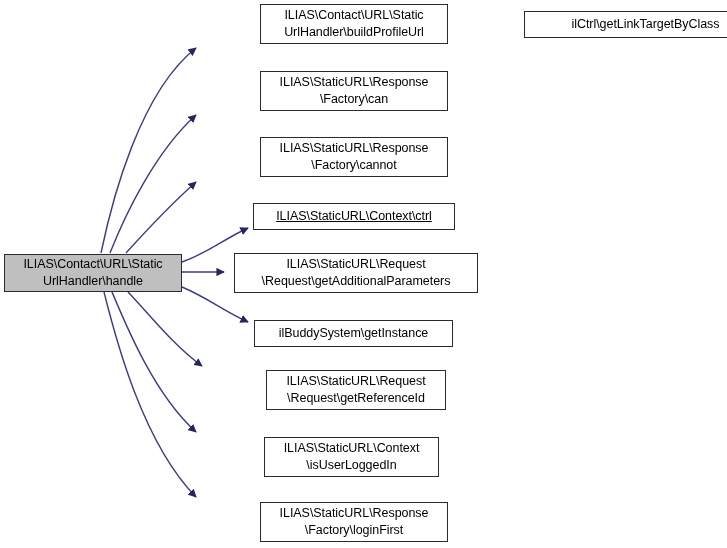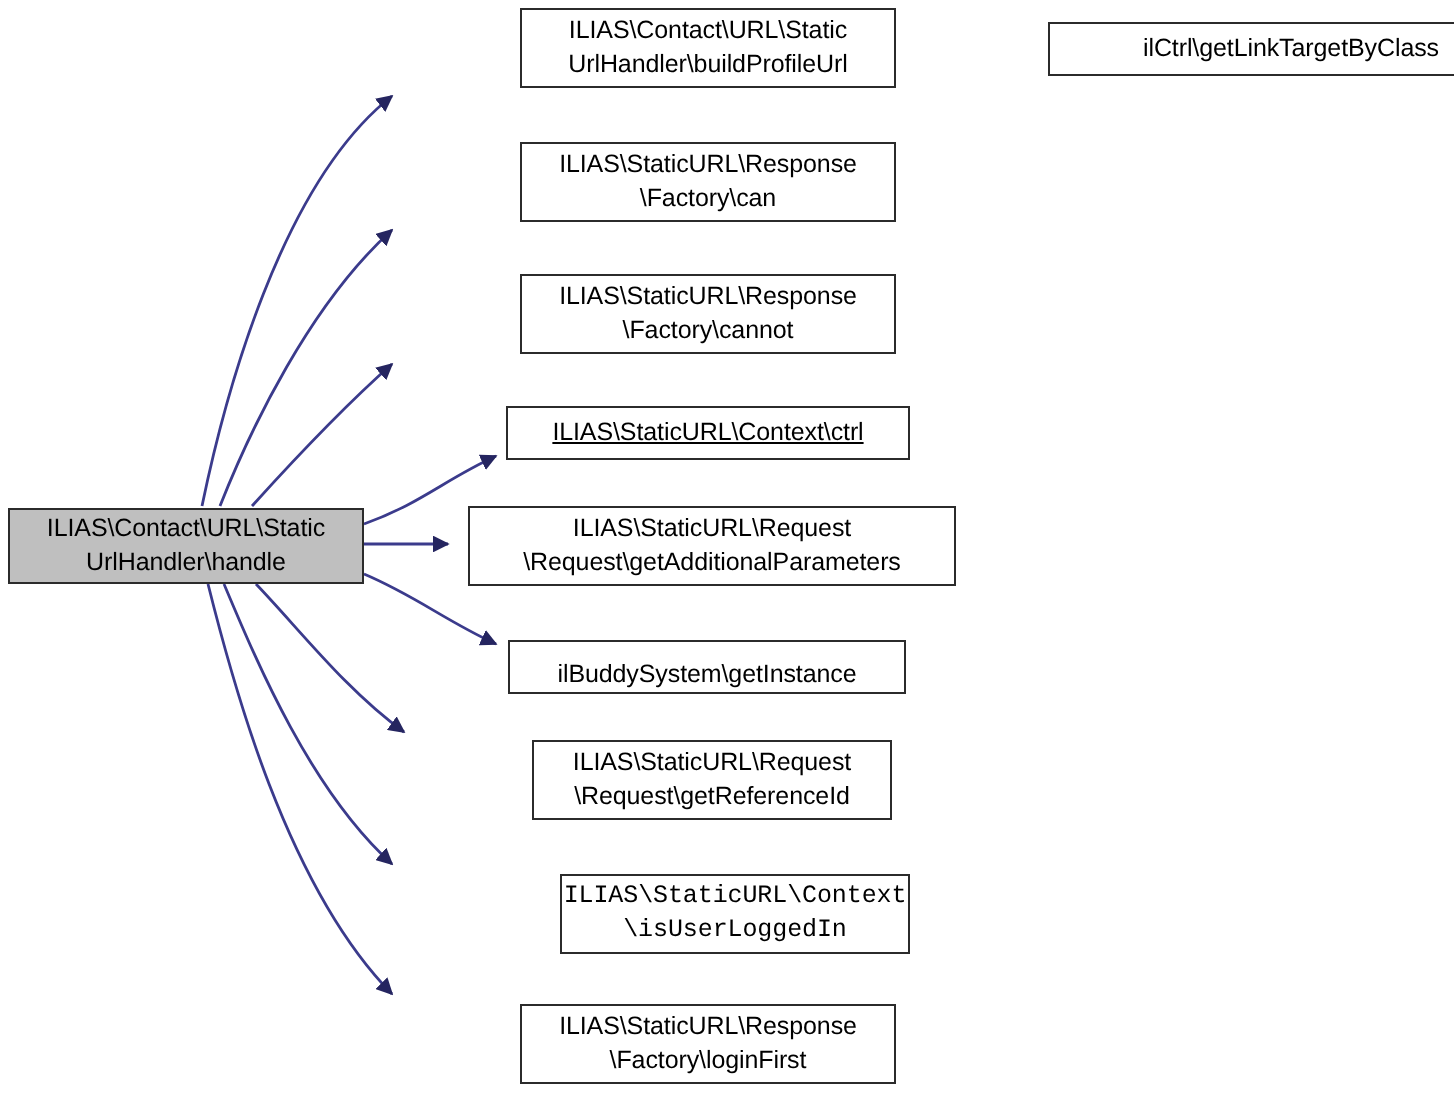--- a/index.html
+++ b/index.html
@@ -84,22 +84,22 @@
       <div class="node" style="left: 260px; top: 4px; width: 188px; height: 40px;"><span class="node-label">ILIAS\Contact\URL\Static
 UrlHandler\buildProfileUrl</span></div>
       <div class="node" style="left: 524px; top: 11px; width: 215px; height: 27px; padding-left: 28px;"><span class="node-label">ilCtrl\getLinkTargetByClass</span></div>
       <div class="node" style="left: 260px; top: 71px; width: 188px; height: 40px;"><span class="node-label">ILIAS\StaticURL\Response
 \Factory\can</span></div>
       <div class="node" style="left: 260px; top: 137px; width: 188px; height: 40px;"><span class="node-label">ILIAS\StaticURL\Response
 \Factory\cannot</span></div>
       <div class="node" style="left: 253px; top: 203px; width: 202px; height: 27px; text-decoration: underline;"><span class="node-label">ILIAS\StaticURL\Context\ctrl</span></div>
       <div class="node" style="left: 234px; top: 253px; width: 244px; height: 40px;"><span class="node-label">ILIAS\StaticURL\Request
 \Request\getAdditionalParameters</span></div>
-      <div class="node" style="left: 254px; top: 320px; width: 199px; height: 27px; align-items: flex-end;"><span class="node-label">ilBuddySystem\getInstance</span></div>
+      <div class="node" style="left: 254px; top: 320px; width: 199px; height: 27px;"><span class="node-label">ilBuddySystem\getInstance</span></div>
       <div class="node" style="left: 266px; top: 370px; width: 180px; height: 40px;"><span class="node-label">ILIAS\StaticURL\Request
 \Request\getReferenceId</span></div>
-      <div class="node" style="left: 280px; top: 437px; width: 175px; height: 40px; font-family: Liberation Mono, monospace;"><span class="node-label">ILIAS\StaticURL\Context
+      <div class="node" style="left: 264px; top: 437px; width: 175px; height: 40px;"><span class="node-label">ILIAS\StaticURL\Context
 \isUserLoggedIn</span></div>
       <div class="node" style="left: 260px; top: 502px; width: 188px; height: 40px;"><span class="node-label">ILIAS\StaticURL\Response
 \Factory\loginFirst</span></div>
     </div>
 
 </div>
 
 </body></html>

